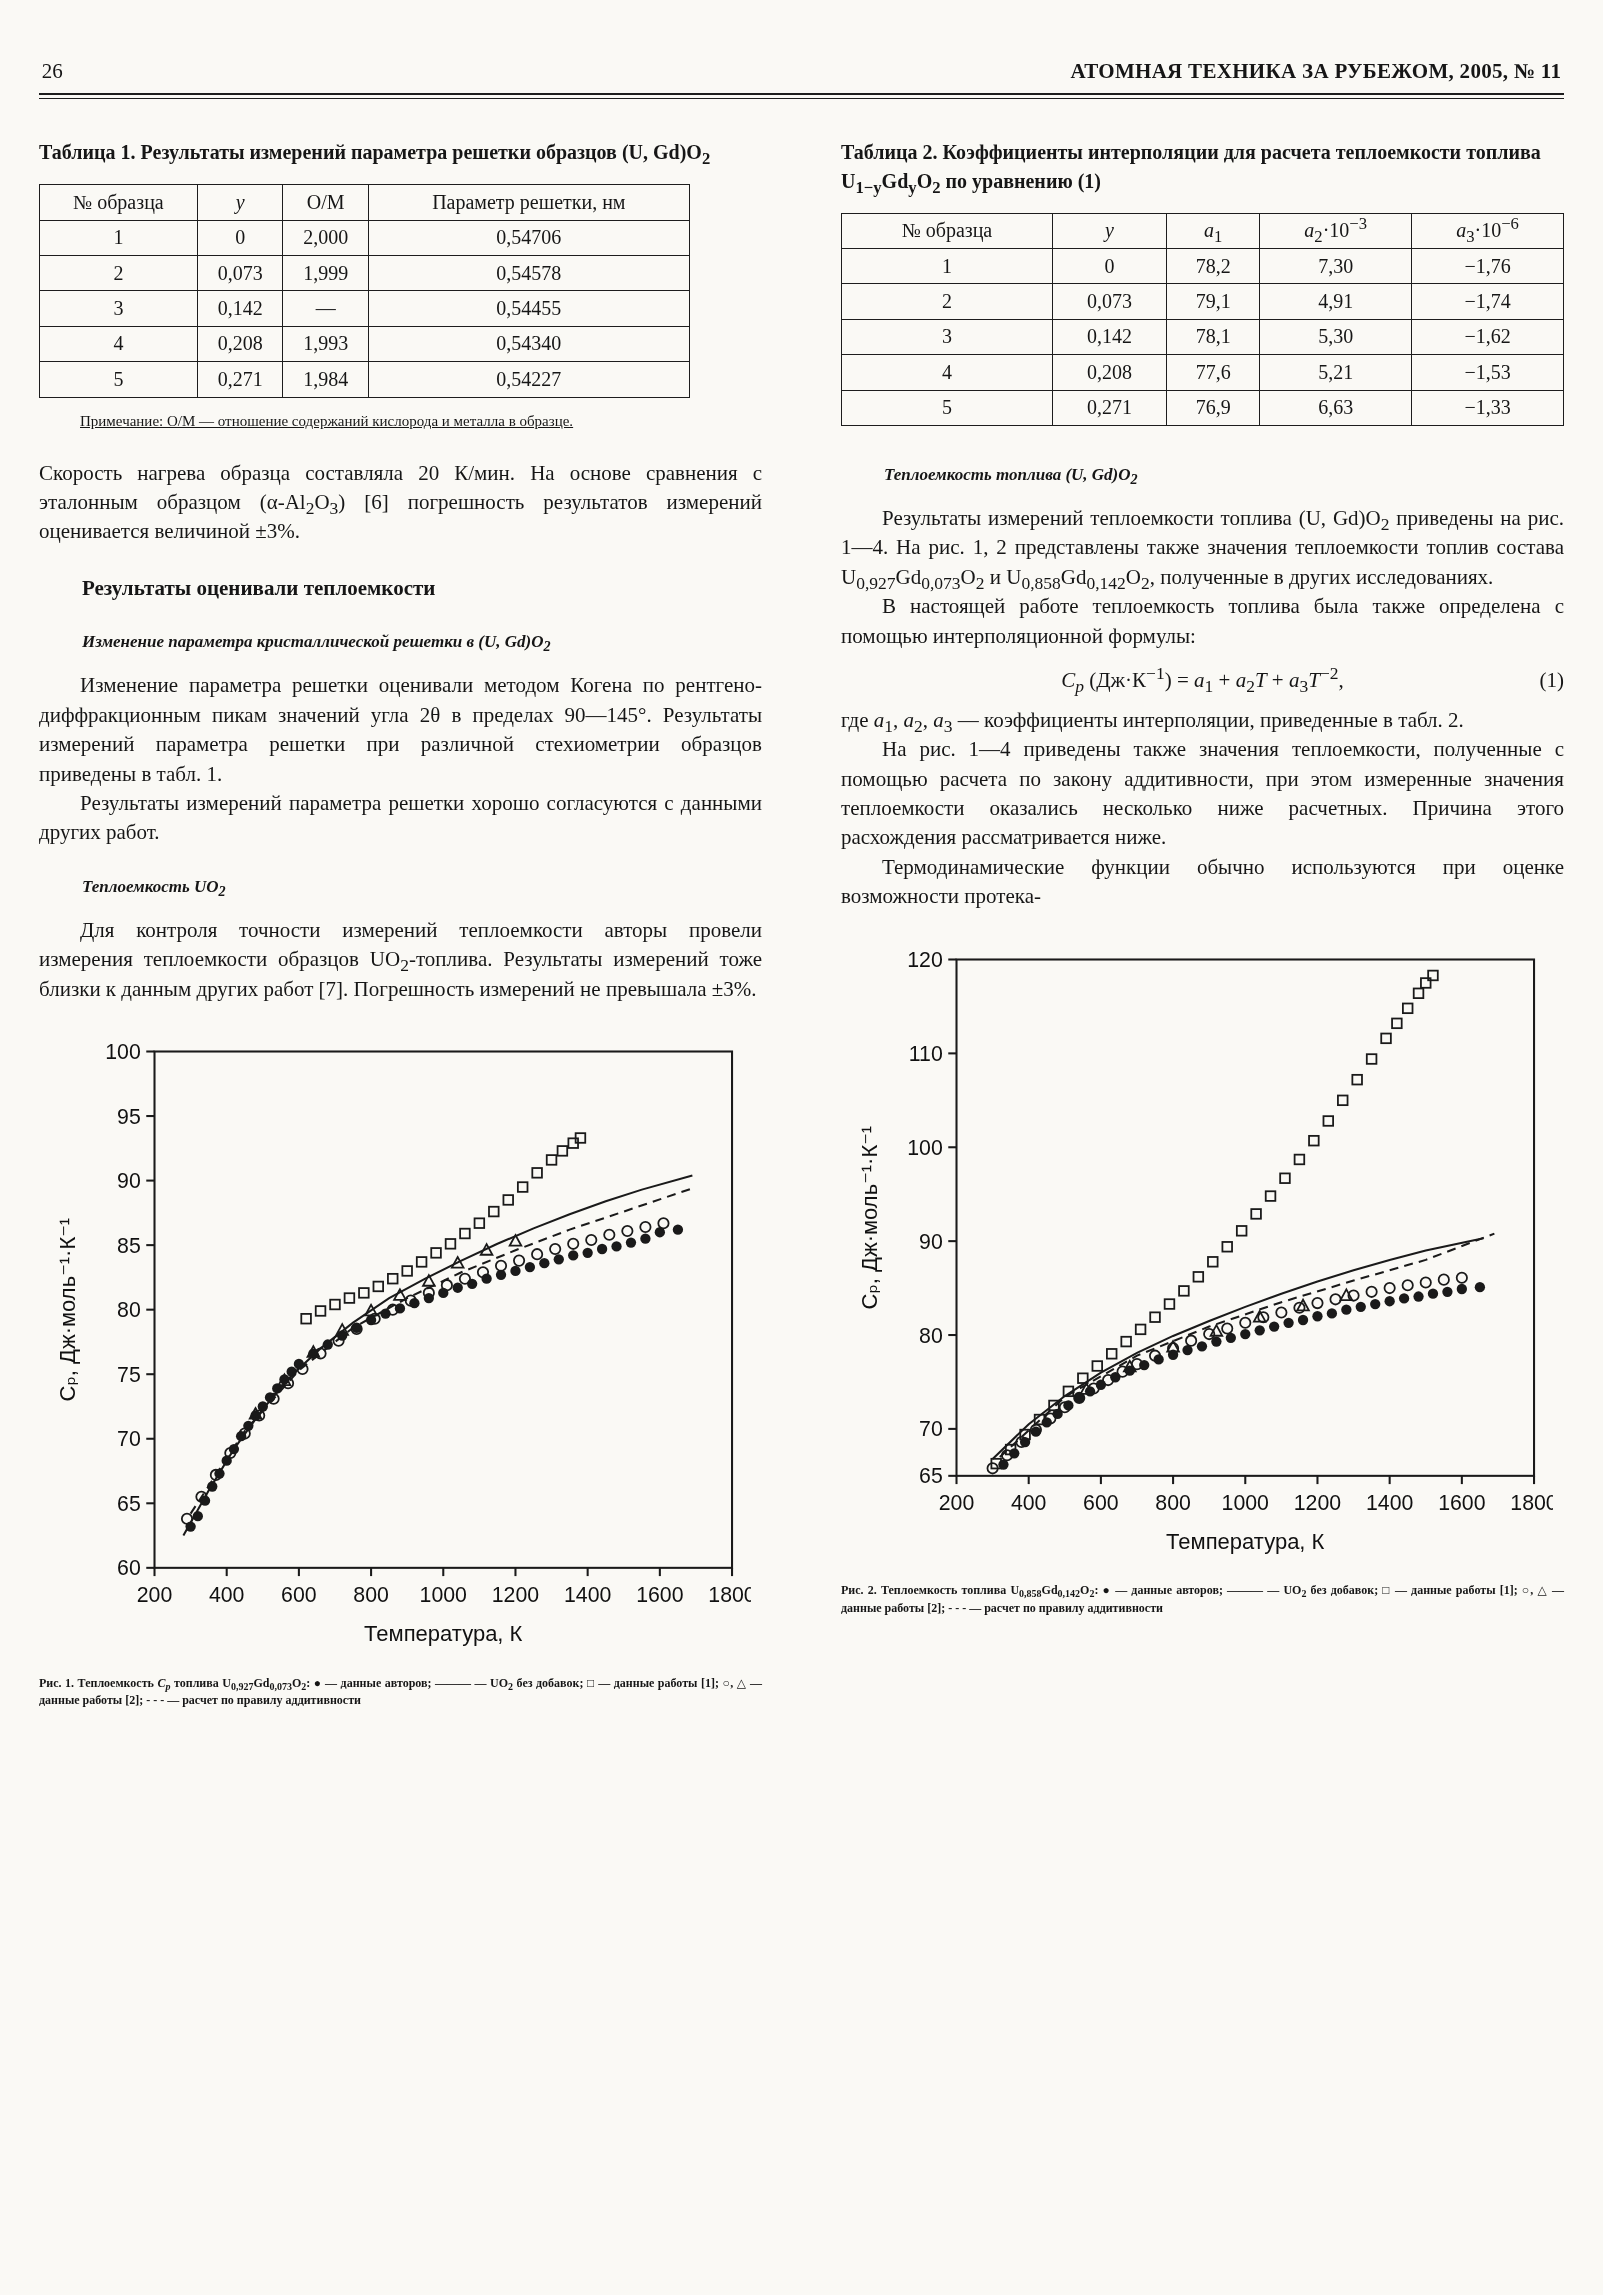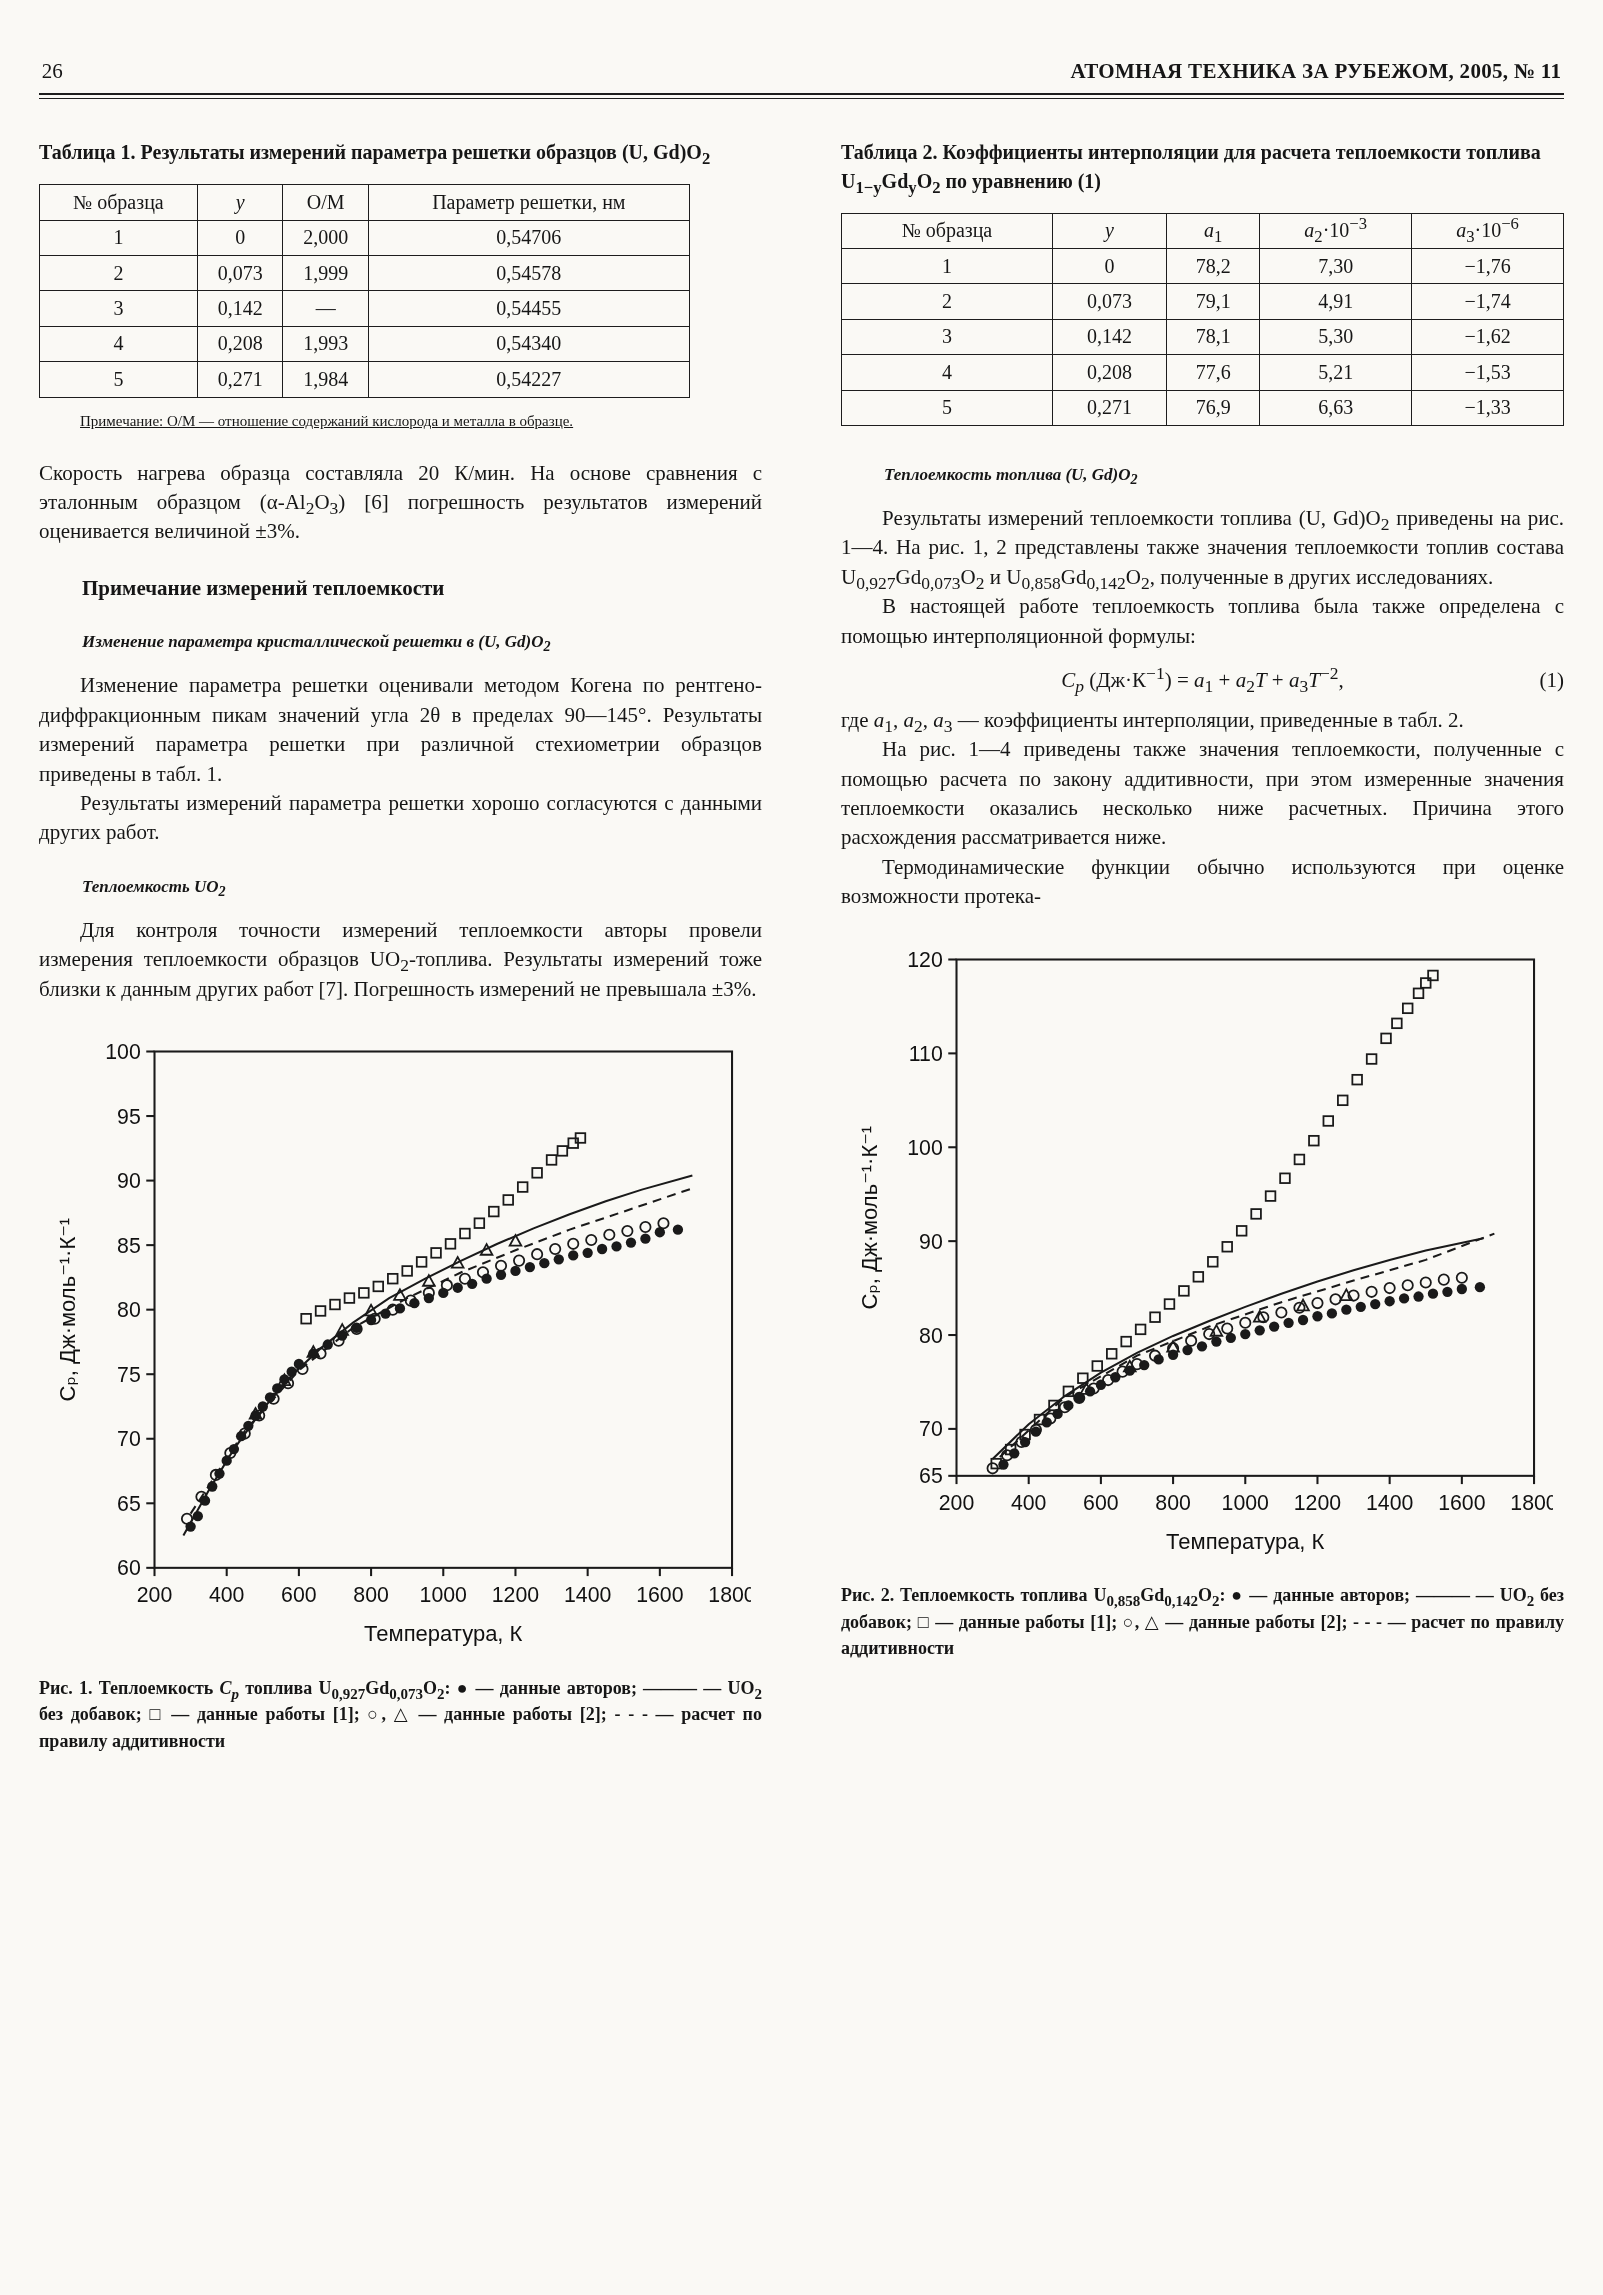--- a/index.html
+++ b/index.html
@@ -39,21 +39,21 @@
   .h-bold { font-weight: bold; font-size: 21px; margin: 27px 0 17.4px 43px; }
   .h-italic { font-weight: bold; font-style: italic; font-size: 17px; line-height: 1.4; margin: 27px 73px 17.4px 43px; }
 
   .equation { display: flex; align-items: baseline; margin: 14.7px 0 10.7px 0; }
   .equation .eq-spacer { width: 52px; }
   .equation .eq-body { flex: 1; text-align: center; }
   .equation .eq-num { width: 52px; text-align: right; }
 
   .figure { margin-top: 31px; }
   .figure svg { display: block; width: 97%; margin: 0 auto; font-family: "Liberation Sans", "DejaVu Sans", sans-serif; }
-  .fig-caption { font-weight: bold; font-size: 18px; line-height: 1.48; text-align: justify; margin-top: 17.4px; }
+  .fig-caption { font-weight: bold; font-size: 12px; line-height: 1.48; text-align: justify; margin-top: 17.4px; }
 
   sub, sup { line-height: 0; }
 </style>
 </head>
 <body>
 
 <div class="page">
 
   <div class="header">
     <span class="pageno">26</span>
@@ -104,21 +104,21 @@
               <td>0,271</td>
               <td>1,984</td>
               <td>0,54227</td>
             </tr>
           </tbody>
         </table>
       <p class="note">Примечание: О/М — отношение содержаний кислорода и металла в образце.</p>
 
       <p class="body noindent">Скорость нагрева образца составляла 20 К/мин. На основе сравнения с эталонным образцом (α-Al<sub>2</sub>O<sub>3</sub>) [6] погрешность результатов измерений оценивается величиной ±3%.</p>
 
-      <h3 class="h-bold">Примечание измерений теплоемкости</h3>
+      <h3 class="h-bold">Результаты оценивали теплоемкости</h3>
       <h4 class="h-italic">Изменение параметра кристаллической решетки в (U, Gd)O<sub>2</sub></h4>
 
       <p class="body">Изменение параметра решетки оценивали методом Когена по рентгено-диффракционным пикам значений угла 2θ в пределах 90—145°. Результаты измерений параметра решетки при различной стехиометрии образцов приведены в табл. 1.</p>
       <p class="body">Результаты измерений параметра решетки хорошо согласуются с данными других работ.</p>
 
       <h4 class="h-italic">Теплоемкость UO<sub>2</sub></h4>
       <p class="body">Для контроля точности измерений теплоемкости авторы провели измерения теплоемкости образцов UO<sub>2</sub>-топлива. Результаты измерений тоже близки к данным других работ [7]. Погрешность измерений не превышала ±3%.</p>
 
       <figure class="figure">
         <svg viewBox="0 0 1020 905" style="font-size:31px">

